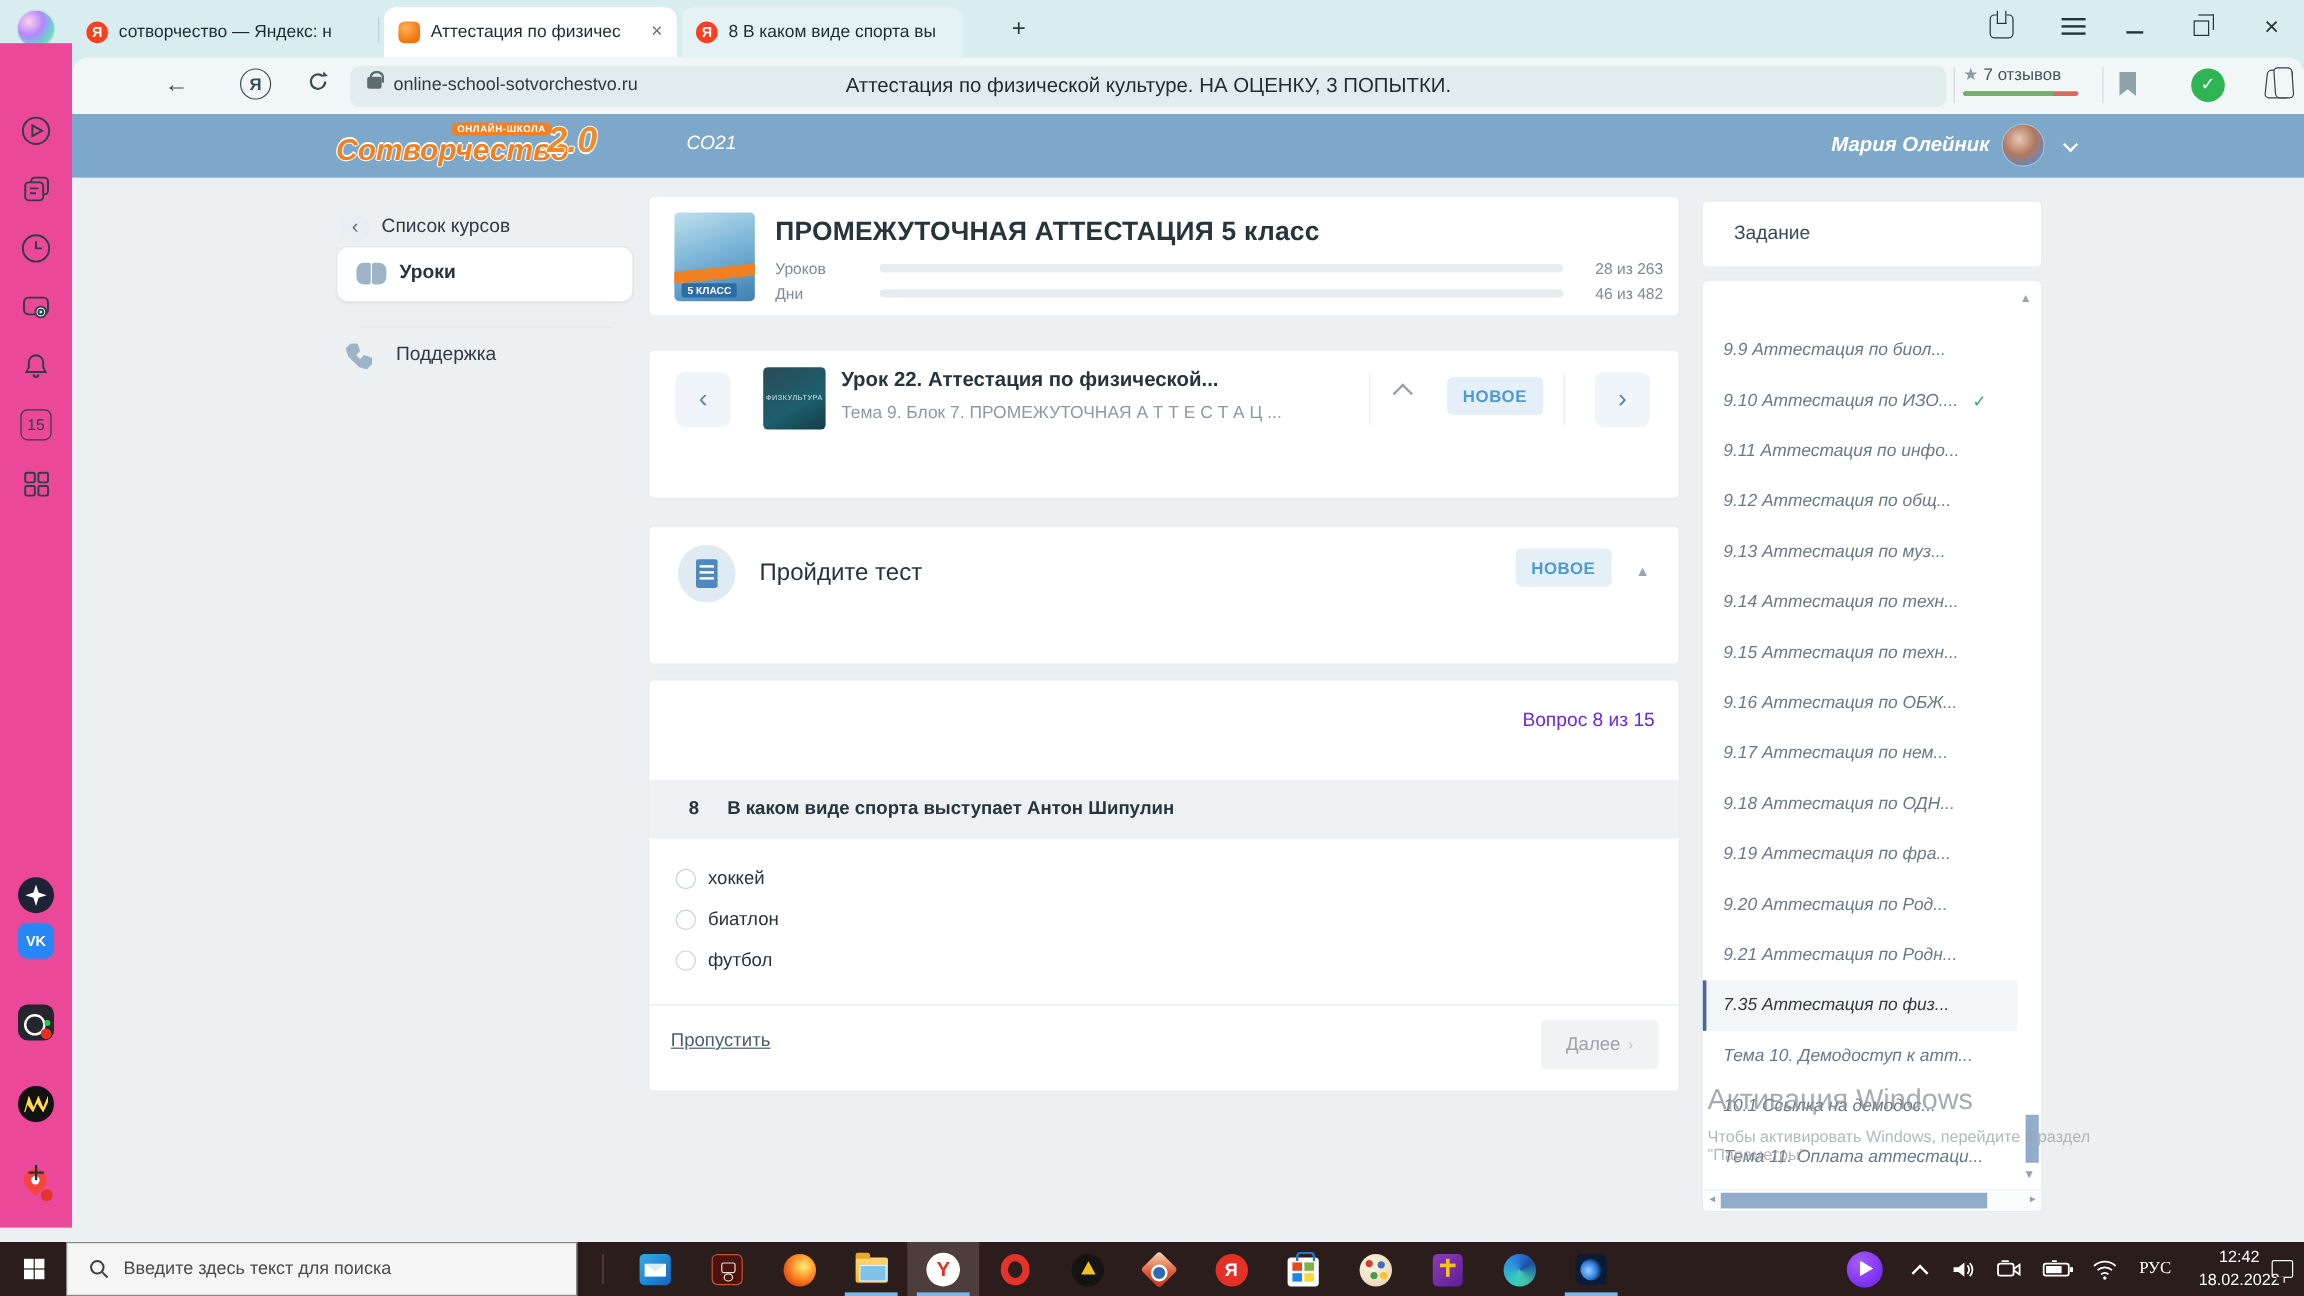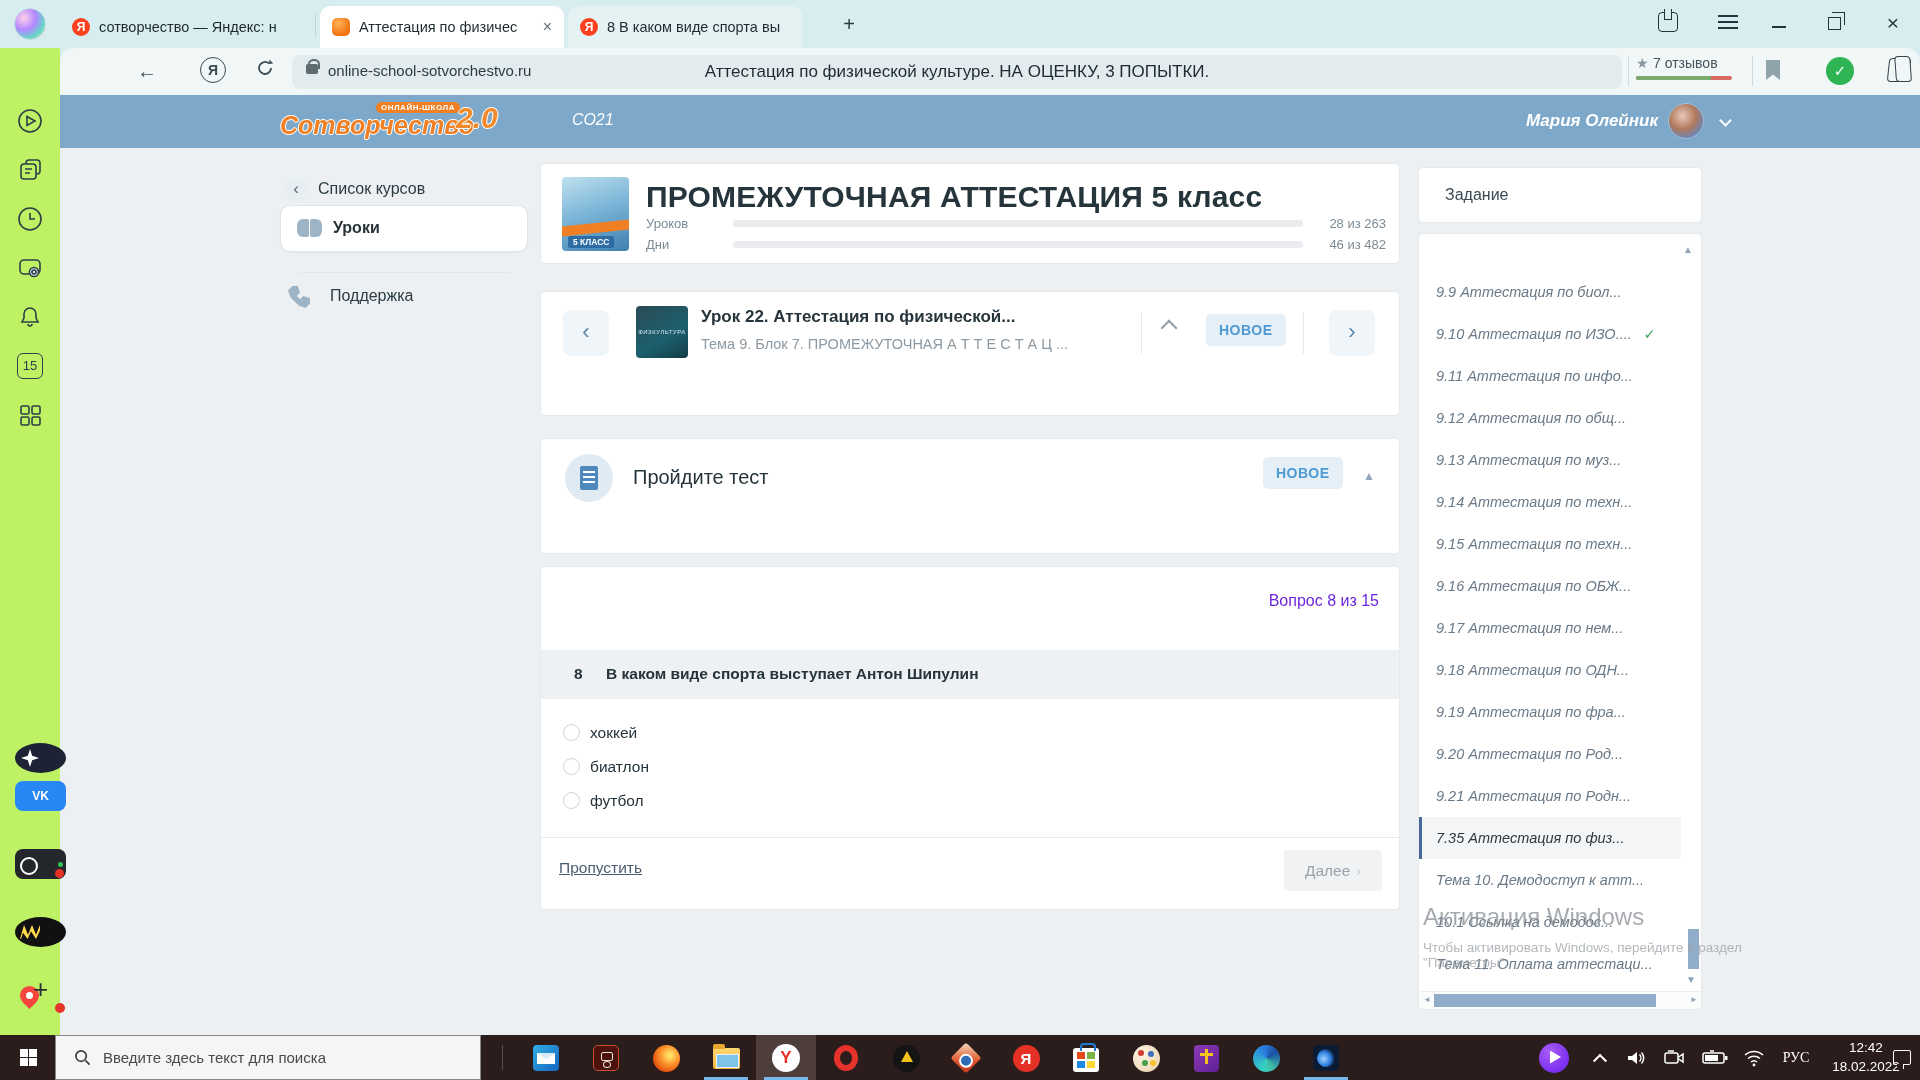--- a/index.html
+++ b/index.html
@@ -59,25 +59,25 @@
   .logo-sub { position:absolute; left:96px; top:3px; font-size:8px; letter-spacing:.5px; color:#fff; background:#f08023; border-radius:6px; padding:1px 5px; font-weight:bold; }
   .logo-main { position:absolute; left:0; top:12px; font-size:25px; font-weight:bold; font-style:italic; color:#f08023; text-shadow:0 1px 0 #fff,0 -1px 0 #fff,1px 0 0 #fff,-1px 0 0 #fff; }
   .logo-20 { position:absolute; left:176px; top:2px; font-size:30px; font-weight:bold; font-style:italic; color:#f08b2d; text-shadow:0 1px 0 #fff,0 -1px 0 #fff,1px 0 0 #fff,-1px 0 0 #fff; }
   .org-code { left:512px; top:16px; font-size:16px; font-style:italic; color:#fff; }
   .user-name { right:262px; top:16px; font-size:17px; font-weight:bold; font-style:italic; color:#fff; }
   .user-avatar { right:216px; top:8px; width:36px; height:36px; border-radius:50%;
     background:radial-gradient(circle at 40% 35%, #e9c8b8, #b0785d 45%, #6f86b5 75%, #4c5b88); border:1px solid #9fc0d8; }
   .user-caret { right:190px; top:21px; width:9px; height:9px; border-right:2px solid #fff; border-bottom:2px solid #fff; transform:rotate(45deg); }
 
   
-  .left-rail { left:0; top:48px; width:60px; height:987px; background:#bef264; }
+  .left-rail { left:0; top:36px; width:60px; height:987px; background:#ec4899; }
   .rail-ico { left:17px; width:26px; height:26px; }
   .rail-ico svg { width:26px; height:26px; stroke:#2f3e46; fill:none; stroke-width:1.6; }
   .rail-cal { left:17px; width:26px; height:26px; border:1.6px solid #2f3e46; border-radius:6px; font-size:13px; color:#2f3e46; text-align:center; line-height:24px; }
-  .cicon { left:15px; width:51px; height:30px; border-radius:8px; }
+  .cicon { left:15px; width:30px; height:30px; border-radius:8px; }
 
   
   .page-title-back { left:284px; top:178px; width:24px; height:24px; border-radius:50%; background:#e8eff2; color:#5c6e79; font-size:17px; text-align:center; line-height:22px; }
   .back-label { left:318px; top:180px; font-size:16px; color:#2b3a44; }
   .lessons-card { left:280px; top:205px; width:248px; height:47px; background:#fff; border:1px solid #dfe5e8; border-radius:10px; box-shadow:0 1px 2px rgba(0,0,0,.04); }
   .book-ico { position:absolute; left:16px; top:13px; width:26px; height:20px; }
   .book-ico:before,.book-ico:after { content:""; position:absolute; top:0; width:12px; height:18px; background:#9db4c6; border-radius:2px 6px 6px 2px; }
   .book-ico:before { left:0; border-radius:6px 2px 2px 6px; }
   .book-ico:after { left:13px; }
   .lessons-label { position:absolute; left:52px; top:13px; font-size:16px; font-weight:bold; color:#273239; }
@@ -86,21 +86,21 @@
   .support-label { left:330px; top:287px; font-size:16px; color:#2b3a44; }
 
   .card { background:#fff; border:1px solid #e7eaec; border-radius:5px; }
 
   
   .course-card { left:540px; top:163px; width:860px; height:101px; }
   .course-thumb { position:absolute; left:21px; top:13px; width:67px; height:74px; border-radius:4px; overflow:hidden;
     background:linear-gradient(160deg,#bfe0ee 0%,#7db6d8 45%,#3f7fb0 100%); }
   .thumb-ribbon { position:absolute; left:-6px; bottom:18px; width:80px; height:10px; background:#f08023; transform:rotate(-6deg); }
   .thumb-badge { position:absolute; left:6px; bottom:3px; font-size:8.5px; font-weight:bold; color:#fff; background:#2e6da4; padding:1px 5px; border-radius:2px; }
-  .course-title { position:absolute; left:105px; top:16px; font-size:30px; font-weight:bold; color:#26343c; letter-spacing:.2px; }
+  .course-title { position:absolute; left:105px; top:16px; font-size:22px; font-weight:bold; color:#26343c; letter-spacing:.2px; }
   .prog-row { position:absolute; left:105px; width:740px; height:14px; }
   .prog-label { position:absolute; left:0; top:0; font-size:13px; color:#7d8b94; }
   .prog-track { position:absolute; left:87px; top:4px; width:570px; height:7px; border-radius:4px; background:#e9ebee; }
   .prog-fill { height:7px; border-radius:4px; background:#41a35e; }
   .prog-val { position:absolute; right:0; top:0; font-size:13px; color:#7d8b94; }
 
   
   .carousel-card { left:540px; top:291px; width:860px; height:125px; }
   .car-btn { position:absolute; top:18px; width:46px; height:46px; background:#eff5f8; border-radius:8px; color:#5d84a8; font-size:22px; text-align:center; line-height:44px; }
   .car-btn.prev { left:22px; }

